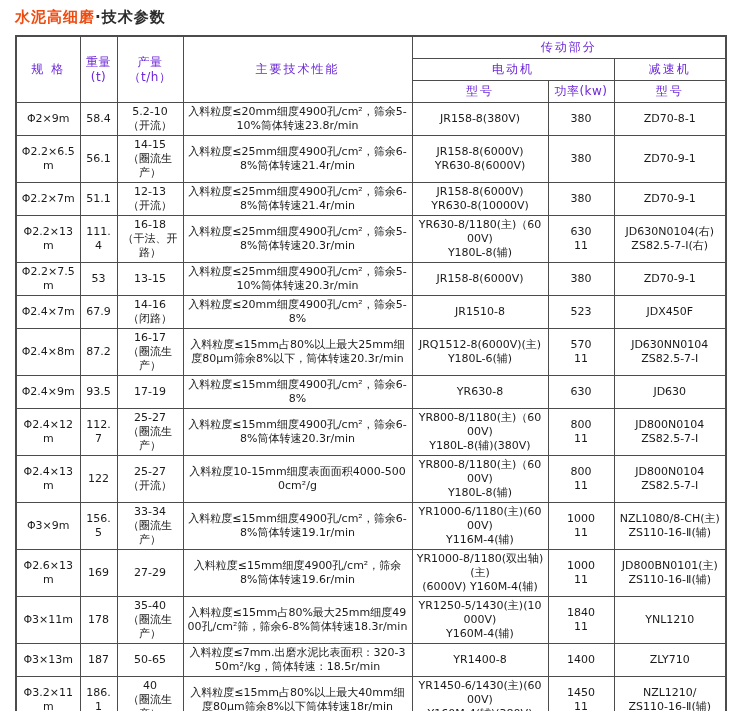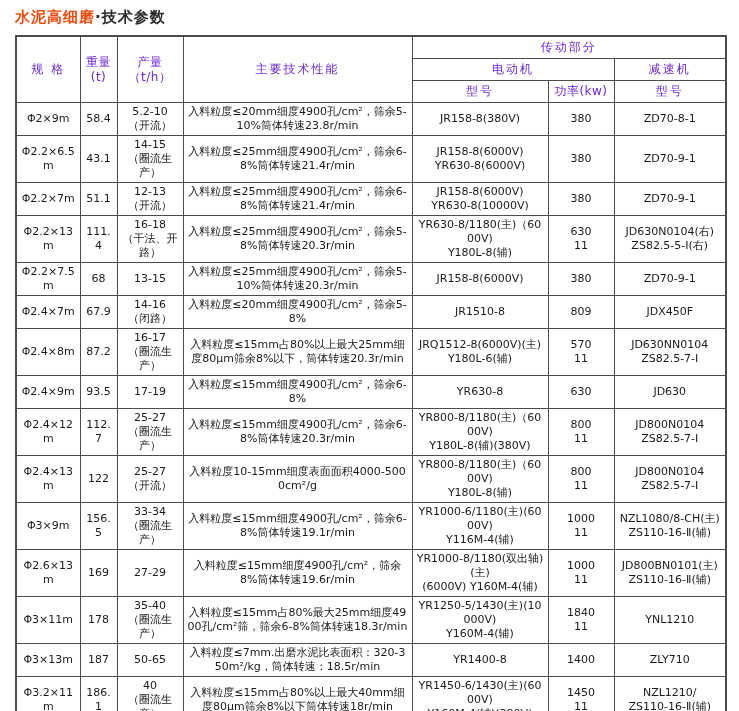--- a/index.html
+++ b/index.html
@@ -105,21 +105,21 @@
           <td class="c-weight">58.4</td>
           <td class="c-output">5.2-10
 （开流）</td>
           <td class="c-performance">入料粒度≤20mm细度4900孔/cm²，筛余5-10%筒体转速23.8r/min</td>
           <td class="c-motor_model">JR158-8(380V)</td>
           <td class="c-power">380</td>
           <td class="c-reducer_model">ZD70-8-1</td>
         </tr>
         <tr>
           <td class="c-spec">Φ2.2×6.5m</td>
-          <td class="c-weight">43.1</td>
+          <td class="c-weight">56.1</td>
           <td class="c-output">14-15
 （圈流生产）</td>
           <td class="c-performance">入料粒度≤25mm细度4900孔/cm²，筛余6-8%筒体转速21.4r/min</td>
           <td class="c-motor_model">JR158-8(6000V)
 YR630-8(6000V)</td>
           <td class="c-power">380</td>
           <td class="c-reducer_model">ZD70-9-1</td>
         </tr>
         <tr>
           <td class="c-spec">Φ2.2×7m</td>
@@ -136,39 +136,39 @@
           <td class="c-spec">Φ2.2×13m</td>
           <td class="c-weight">111.4</td>
           <td class="c-output">16-18
 （干法、开路）</td>
           <td class="c-performance">入料粒度≤25mm细度4900孔/cm²，筛余5-8%筒体转速20.3r/min</td>
           <td class="c-motor_model">YR630-8/1180(主)（6000V)
 Y180L-8(辅)</td>
           <td class="c-power">630
 11</td>
           <td class="c-reducer_model">JD630N0104(右)
-ZS82.5-5-Ⅰ(右)</td>
+ZS82.5-7-Ⅰ(右)</td>
         </tr>
         <tr>
           <td class="c-spec">Φ2.2×7.5m</td>
-          <td class="c-weight">68</td>
+          <td class="c-weight">53</td>
           <td class="c-output">13-15</td>
           <td class="c-performance">入料粒度≤25mm细度4900孔/cm²，筛余5-10%筒体转速20.3r/min</td>
           <td class="c-motor_model">JR158-8(6000V)</td>
           <td class="c-power">380</td>
           <td class="c-reducer_model">ZD70-9-1</td>
         </tr>
         <tr>
           <td class="c-spec">Φ2.4×7m</td>
           <td class="c-weight">67.9</td>
           <td class="c-output">14-16
 （闭路）</td>
           <td class="c-performance">入料粒度≤20mm细度4900孔/cm²，筛余5-8%</td>
           <td class="c-motor_model">JR1510-8</td>
-          <td class="c-power">809</td>
+          <td class="c-power">523</td>
           <td class="c-reducer_model">JDX450F</td>
         </tr>
         <tr>
           <td class="c-spec">Φ2.4×8m</td>
           <td class="c-weight">87.2</td>
           <td class="c-output">16-17
 （圈流生产）</td>
           <td class="c-performance">入料粒度≤15mm占80%以上最大25mm细度80μm筛余8%以下，筒体转速20.3r/min</td>
           <td class="c-motor_model">JRQ1512-8(6000V)(主)
 Y180L-6(辅)</td>

